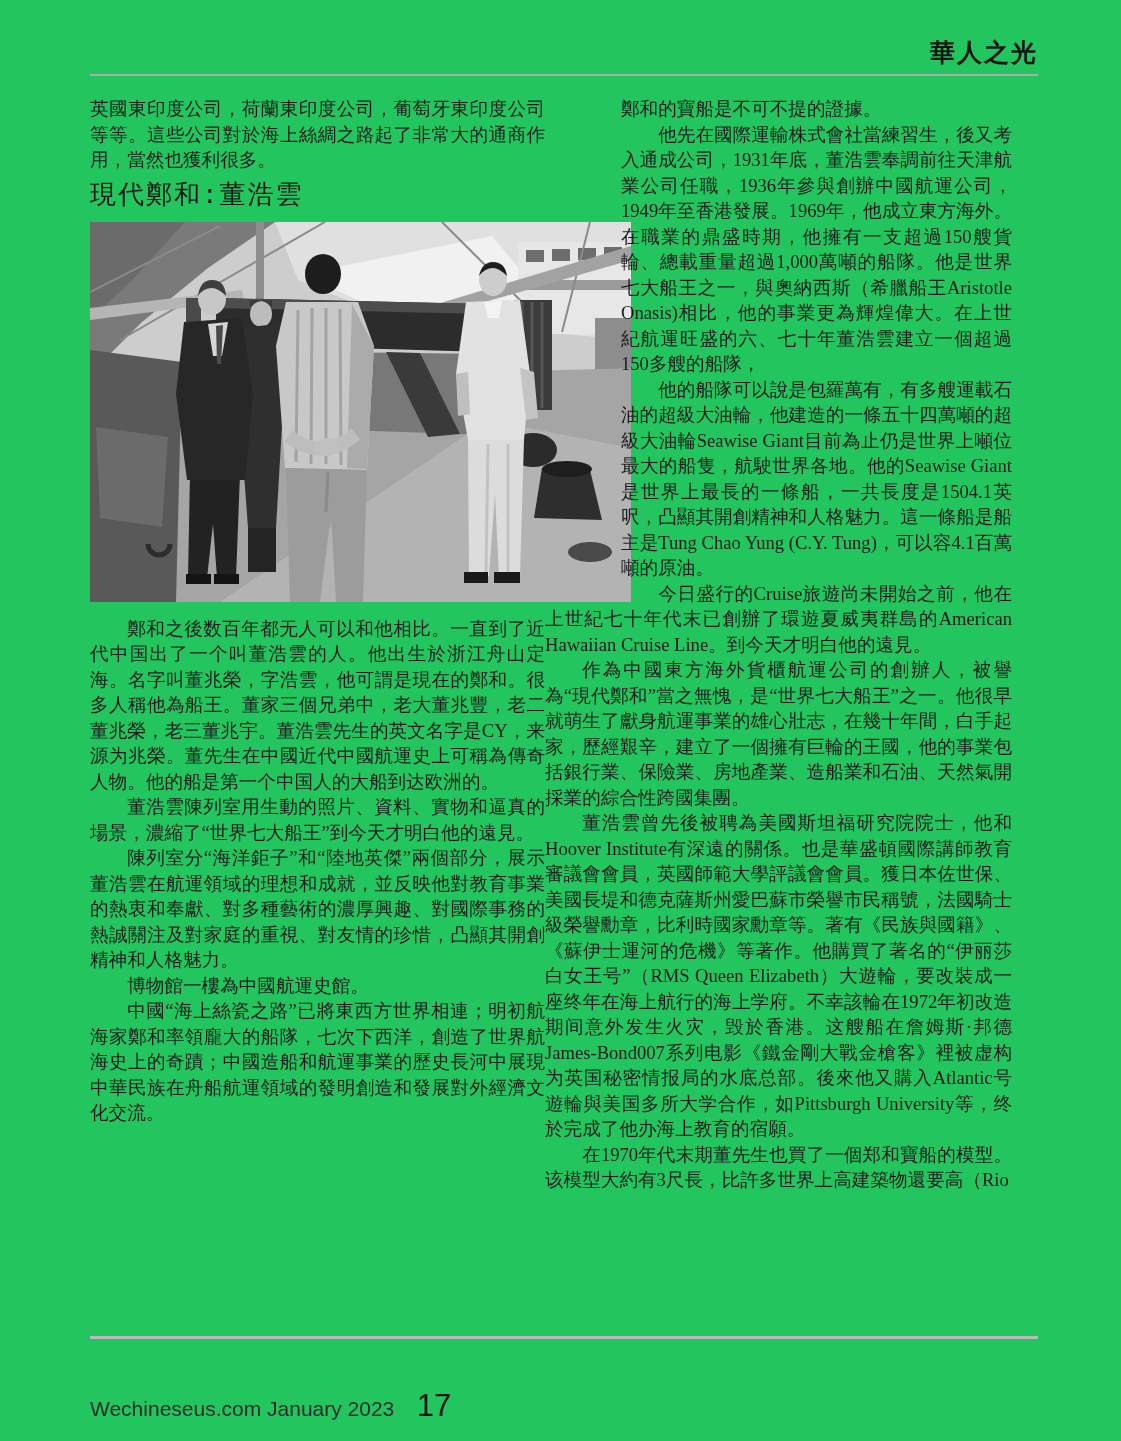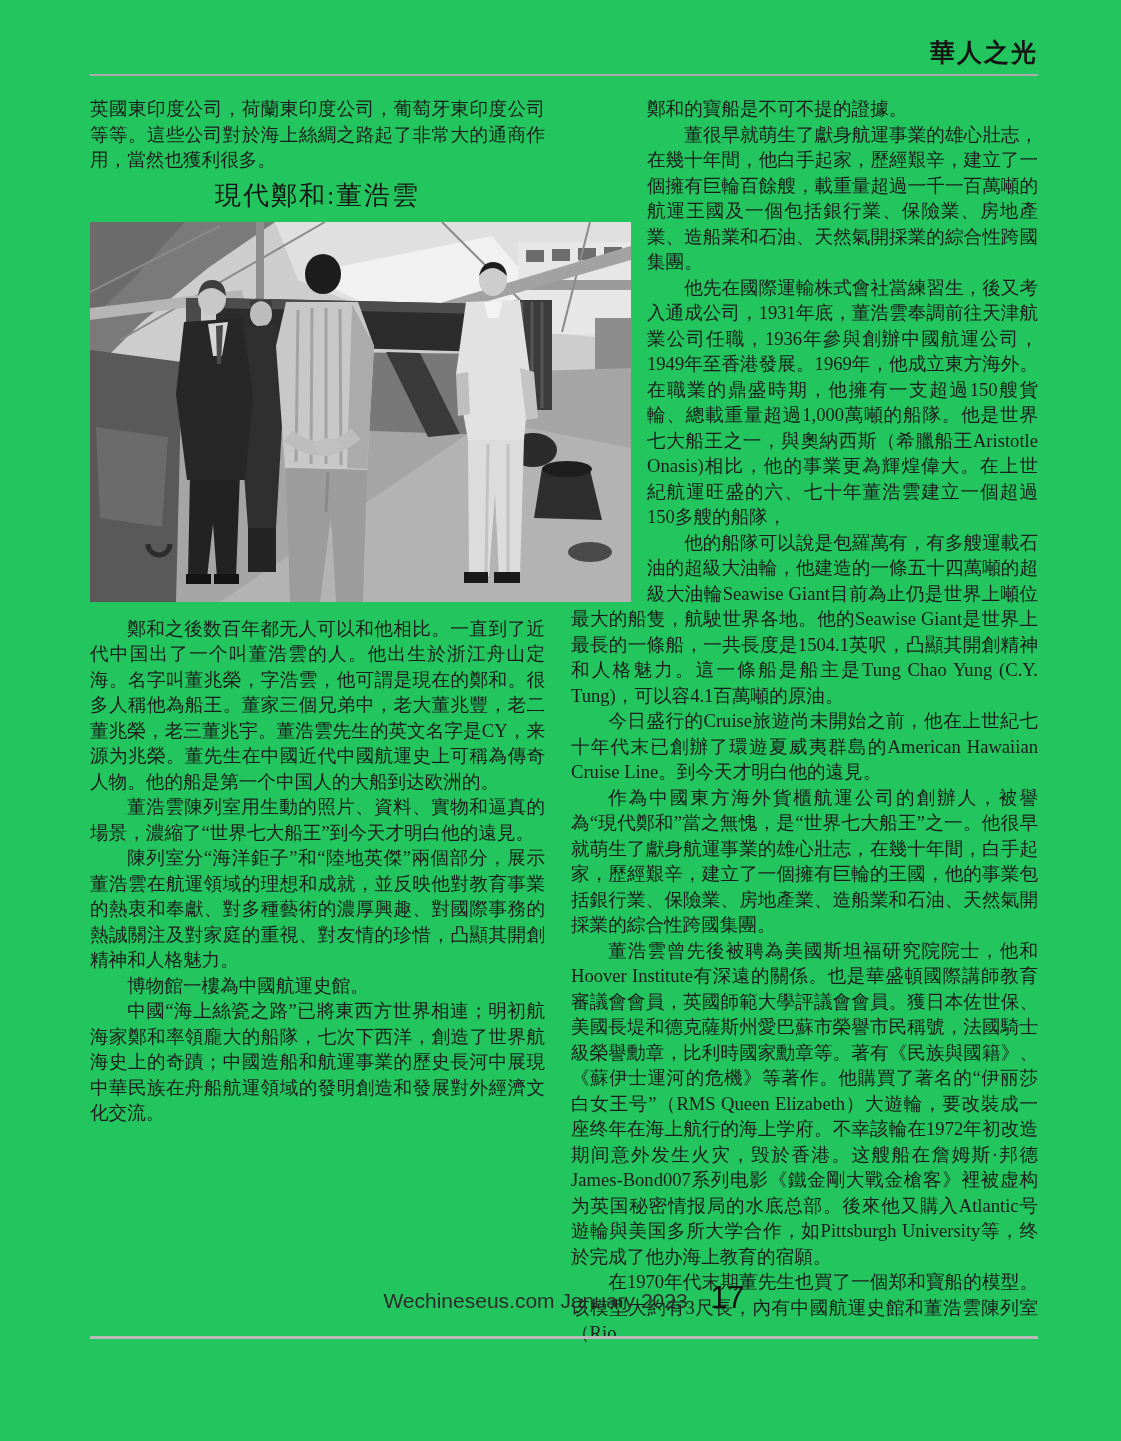--- a/index.html
+++ b/index.html
@@ -11,37 +11,37 @@
   }
   .masthead{
     position:absolute; top:36px; left:90px; width:948px;
     text-align:right; font-size:25px; font-weight:700; letter-spacing:2px; color:#141414;
   }
   .rule{position:absolute; left:90px; width:948px; background:#acacac;}
   .rule.top{top:74px; height:2px;}
   .rule.bottom{top:1336px; height:3px; background:#b9b9b9;}
   .columns{
     position:absolute; top:96px; left:90px; width:948px;
-    display:flex; gap:26px;
+    display:flex; 
     font-size:18.6px; line-height:25.5px;
   }
   .col{text-align:justify; text-justify:inter-ideograph;}
   .col.left{width:455px;}
   .col.right{width:467px;}
   .col p{margin:0; text-indent:2em; text-align:justify;}
   .col p.flush{text-indent:0;}
   .article-title{
     font-size:26px; line-height:34px; font-weight:400; letter-spacing:2px;
-    text-align:center; margin:6px 0 9px 0; color:#151515;
+    margin:6px 0 9px 0; color:#151515;font-family:Liberation Mono, monospace;
   }
   .photo-block{width:541px; height:380px; margin:6px 0 14px 0;}
   .photo-block svg{display:block; width:541px; height:380px;}
   .wrap-spacer{float:left; width:76px; height:375px; margin-top:128px;}
   .footer{
-    position:absolute; top:1280px; left:90px; width:948px; text-align:center;
+    position:absolute; top:1388px; left:90px; width:948px; text-align:left;
     font-family:"Liberation Sans","DejaVu Sans",sans-serif; white-space:nowrap;
   }
   .footer .pub{font-size:21px; color:#2b2b2b;}
   .footer .pagenum{font-size:31px; color:#111; margin-left:18px;}
 </style>
 </head>
 <body>
 
 <div class="page">
 
@@ -142,27 +142,26 @@
       <p>董浩雲陳列室用生動的照片、資料、實物和逼真的場景，濃縮了“世界七大船王”到今天才明白他的遠見。</p>
       <p>陳列室分“海洋鉅子”和“陸地英傑”兩個部分，展示董浩雲在航運領域的理想和成就，並反映他對教育事業的熱衷和奉獻、對多種藝術的濃厚興趣、對國際事務的熱誠關注及對家庭的重視、對友情的珍惜，凸顯其開創精神和人格魅力。</p>
       <p>博物館一樓為中國航運史館。</p>
       <p>中國“海上絲瓷之路”已將東西方世界相連；明初航海家鄭和率領龐大的船隊，七次下西洋，創造了世界航海史上的奇蹟；中國造船和航運事業的歷史長河中展現中華民族在舟船航運領域的發明創造和發展對外經濟文化交流。</p>
     </div>
 
     <div class="col right">
 
       <div class="wrap-spacer" aria-hidden="true"></div>
       <p class="flush">鄭和的寶船是不可不提的證據。</p>
-      <p>董很早就萌生了獻身航運事業的雄心壯志，在幾十年間，他白手起家，歷經艱辛，建立了一個擁有巨輪百餘艘，載重量超過一千一百萬噸的航運王國及一個包括銀行業、保險業、房地產業、造船業和石油、天然氣開採業的綜合性跨國集團。</p>
       <p>他先在國際運輸株式會社當練習生，後又考入通成公司，1931年底，董浩雲奉調前往天津航業公司任職，1936年參與創辦中國航運公司，1949年至香港發展。1969年，他成立東方海外。在職業的鼎盛時期，他擁有一支超過150艘貨輪、總載重量超過1,000萬噸的船隊。他是世界七大船王之一，與奧納西斯（希臘船王Aristotle Onasis)相比，他的事業更為輝煌偉大。在上世紀航運旺盛的六、七十年董浩雲建立一個超過150多艘的船隊，</p>
       <p>他的船隊可以說是包羅萬有，有多艘運載石油的超級大油輪，他建造的一條五十四萬噸的超級大油輪Seawise Giant目前為止仍是世界上噸位最大的船隻，航駛世界各地。他的Seawise Giant是世界上最長的一條船，一共長度是1504.1英呎，凸顯其開創精神和人格魅力。這一條船是船主是Tung Chao Yung (C.Y. Tung)，可以容4.1百萬噸的原油。</p>
       <p>今日盛行的Cruise旅遊尚未開始之前，他在上世紀七十年代末已創辦了環遊夏威夷群島的American Hawaiian Cruise Line。到今天才明白他的遠見。</p>
       <p>作為中國東方海外貨櫃航運公司的創辦人，被譽為“現代鄭和”當之無愧，是“世界七大船王”之一。他很早就萌生了獻身航運事業的雄心壯志，在幾十年間，白手起家，歷經艱辛，建立了一個擁有巨輪的王國，他的事業包括銀行業、保險業、房地產業、造船業和石油、天然氣開採業的綜合性跨國集團。</p>
       <p>董浩雲曾先後被聘為美國斯坦福研究院院士，他和Hoover Institute有深遠的關係。也是華盛頓國際講師教育審議會會員，英國師範大學評議會會員。獲日本佐世保、美國長堤和德克薩斯州愛巴蘇市榮譽市民稱號，法國騎士級榮譽勳章，比利時國家勳章等。著有《民族與國籍》、《蘇伊士運河的危機》等著作。他購買了著名的“伊丽莎白女王号”（RMS Queen Elizabeth）大遊輪，要改裝成一座终年在海上航行的海上学府。不幸該輪在1972年初改造期间意外发生火灾，毁於香港。这艘船在詹姆斯·邦德James-Bond007系列电影《鐵金剛大戰金槍客》裡被虚构为英国秘密情报局的水底总部。後來他又購入Atlantic号遊輪與美国多所大学合作，如Pittsburgh University等，终於完成了他办海上教育的宿願。</p>
-      <p>在1970年代末期董先生也買了一個郑和寶船的模型。该模型大約有3尺長，內有中國航運史館和董浩雲陳列室（Rio</p>
+      <p>在1970年代末期董先生也買了一個郑和寶船的模型。该模型大約有3尺長，比許多世界上高建築物還要高（Rio</p>
     </div>
 
   </div>
 
   <div class="rule bottom"></div>
   <div class="footer">
     <span class="pub">Wechineseus.com January 2023</span>
     <span class="pagenum">17</span>
   </div>
 

